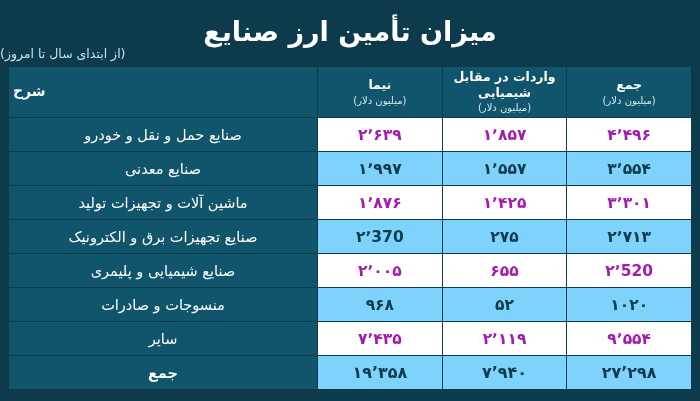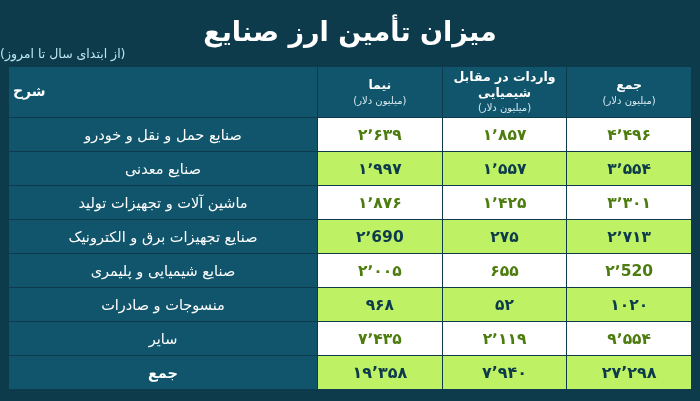--- a/index.html
+++ b/index.html
@@ -112,22 +112,22 @@
     color: #d6eaf1;
     margin-top: 2px;
   }
   th.col-desc { width: 300px; text-align: left; font-size: 14px; }
   th.col-nima, th.col-import, th.col-total { text-align: center; }
   tbody td {
     height: 33px;
     font-size: 15px;
     padding: 0 8px;
   }
-  tbody tr.odd td { background: #ffffff; color: #4d7c0f; }
-  tbody tr.even td { background: #bef264; color: #0d3b4c; }
+  tbody tr.odd td { background: #ffffff; color: #a21caf; }
+  tbody tr.even td { background: #7dd3fc; color: #0d3b4c; }
   td.desc {
     background: #10556b !important;
     color: #ffffff !important;
     text-align: center;
     font-size: 14.5px;
     font-weight: normal;
   }
   tbody tr.total td.desc { font-weight: bold; }
   td.num {
     text-align: center;
@@ -183,21 +183,21 @@
         </tr>
         <tr class="odd">
           <td class="num">۳٬۳۰۱</td>
           <td class="num">۱٬۴۲۵</td>
           <td class="num">۱٬۸۷۶</td>
           <td class="desc">ماشین آلات و تجهیزات تولید</td>
         </tr>
         <tr class="even">
           <td class="num">۲٬۷۱۳</td>
           <td class="num">۲۷۵</td>
-          <td class="num">۲٬690</td>
+          <td class="num">۲٬370</td>
           <td class="desc">صنایع تجهیزات برق و الکترونیک</td>
         </tr>
         <tr class="odd">
           <td class="num">۲٬520</td>
           <td class="num">۶۵۵</td>
           <td class="num">۲٬۰۰۵</td>
           <td class="desc">صنایع شیمیایی و پلیمری</td>
         </tr>
         <tr class="even">
           <td class="num">۱۰۲۰</td>

